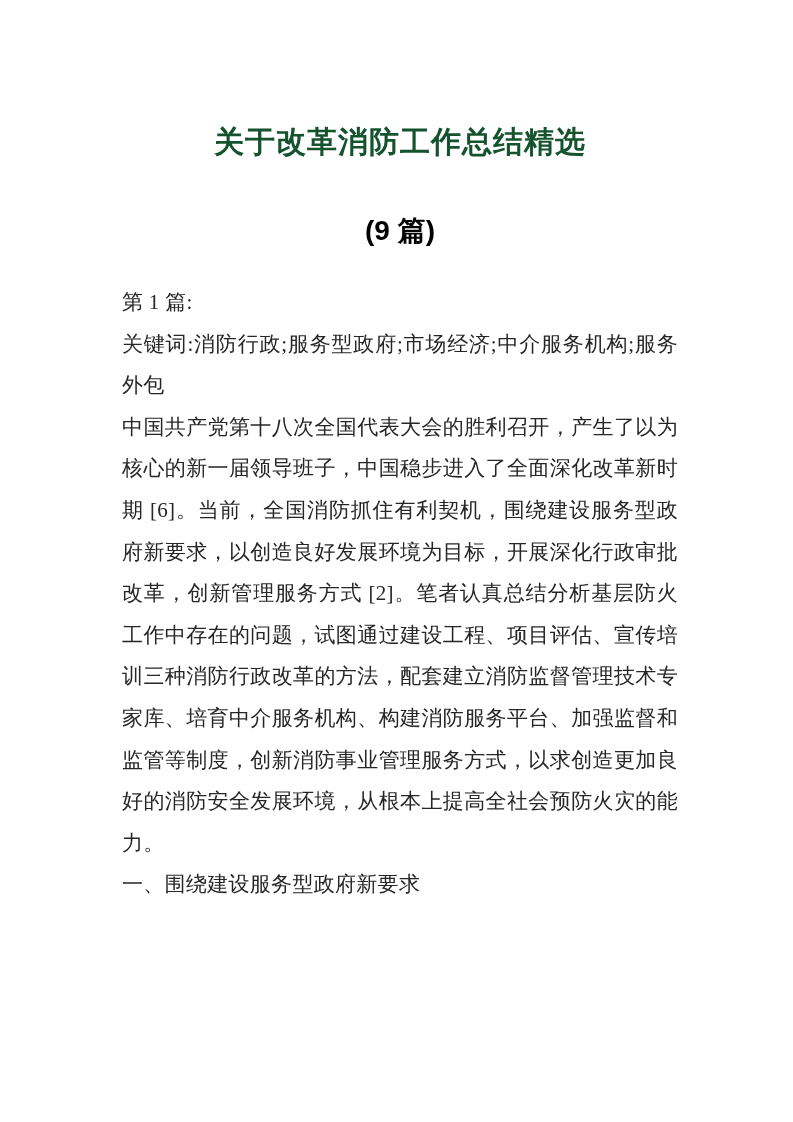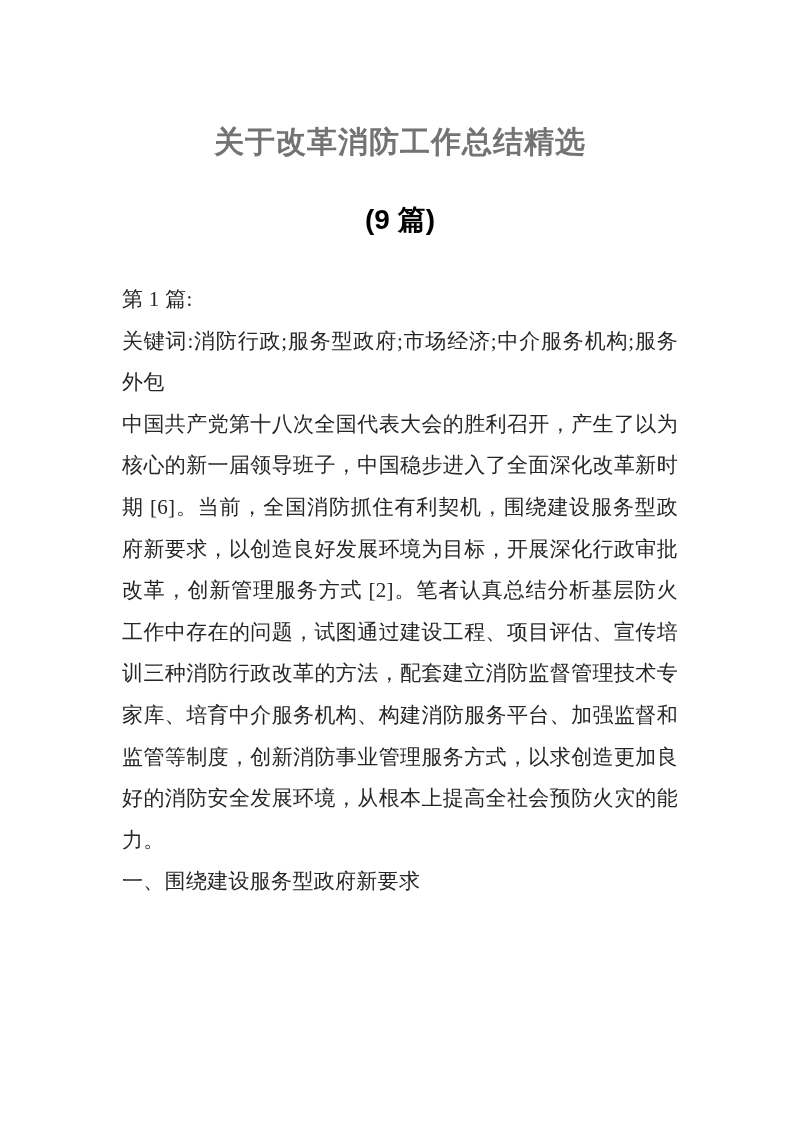--- a/index.html
+++ b/index.html
@@ -15,36 +15,36 @@
     box-sizing: border-box;
     padding: 122px 115px 0 122px;
     overflow: hidden;
     font-family: "Liberation Serif", "DejaVu Serif", serif;
   }
   .doc-title {
     margin: 0;
     font-size: 30px;
     line-height: 40px;
     font-weight: bold;
-    color: #737373;
+    color: #14532d;
     text-align: center;
     letter-spacing: 1px;
     font-family: "Liberation Sans", "DejaVu Sans", sans-serif;
   }
   .doc-subtitle {
-    margin: 39px 0 0 0;
+    margin: 50px 0 0 0;
     font-size: 28px;
     line-height: 38px;
     font-weight: bold;
     color: #000000;
     text-align: center;
     font-family: "Liberation Sans", "DejaVu Sans", sans-serif;
   }
   .doc-body {
-    margin-top: 40px;
+    margin-top: 32px;
     font-size: 21px;
     line-height: 41.6px;
     color: #262626;
     text-align: justify;
     letter-spacing: 0.3px;
   }
   .doc-body p.para {
     margin: 0;
     padding: 0;
     word-break: break-all;

